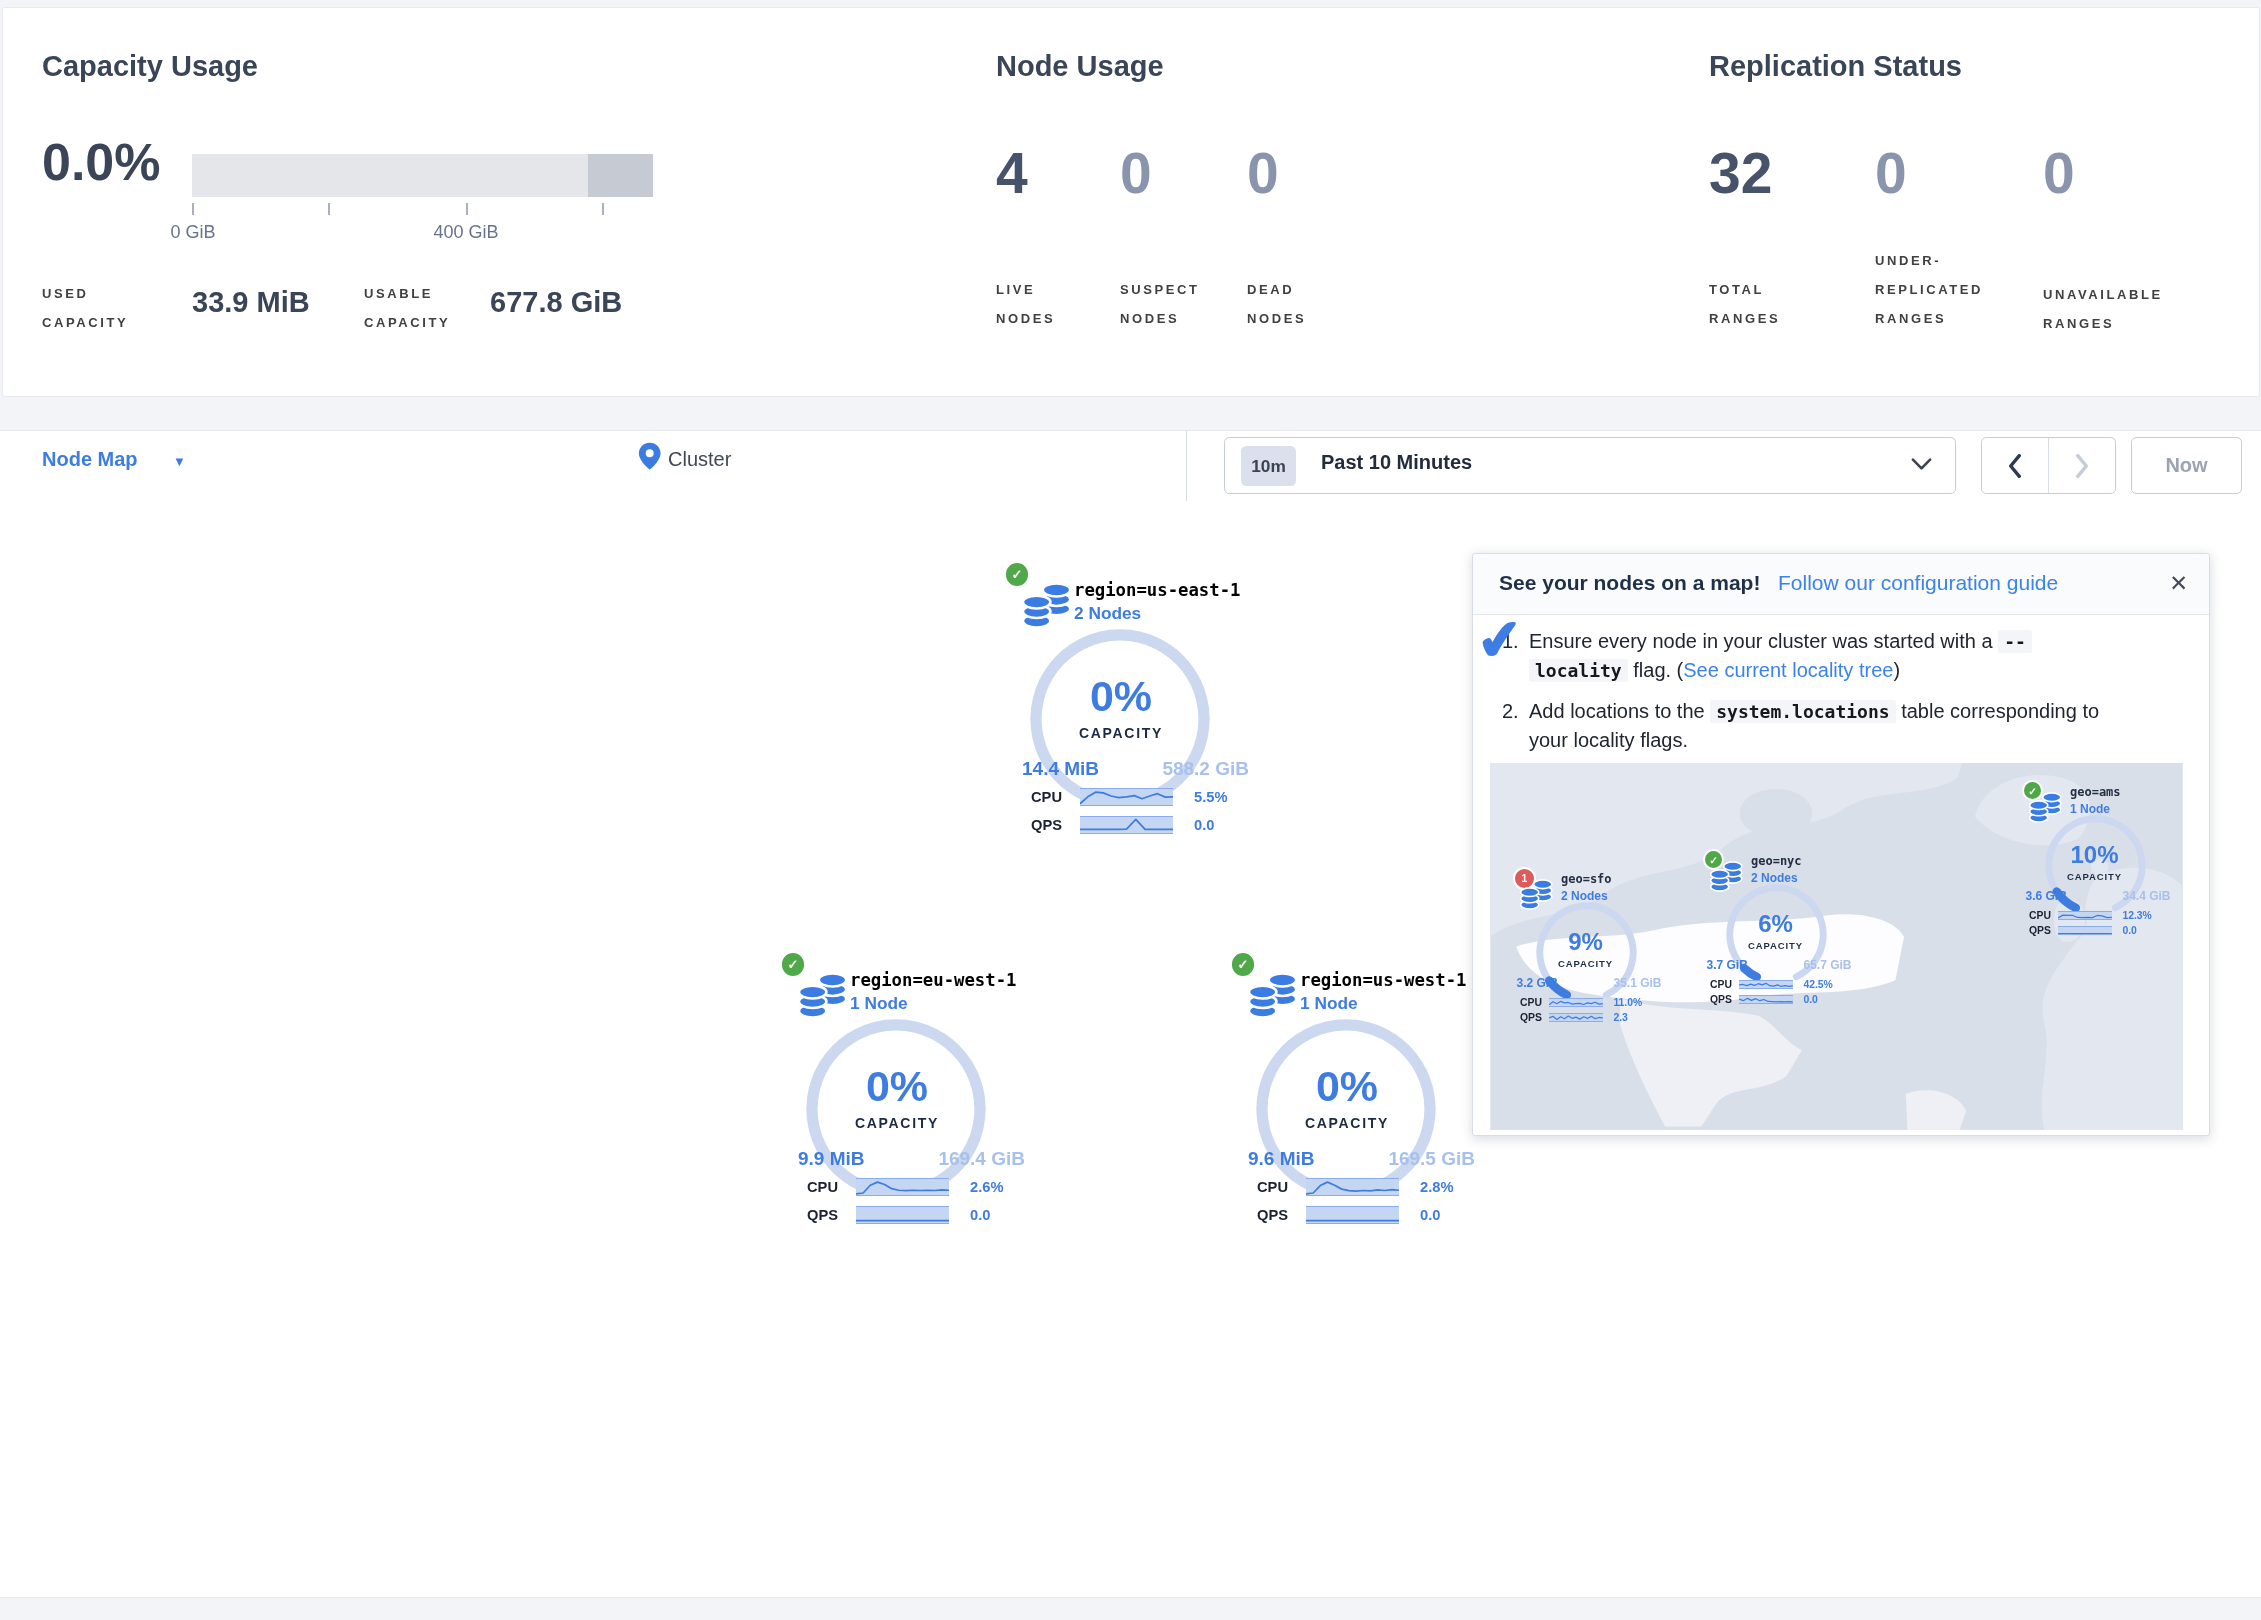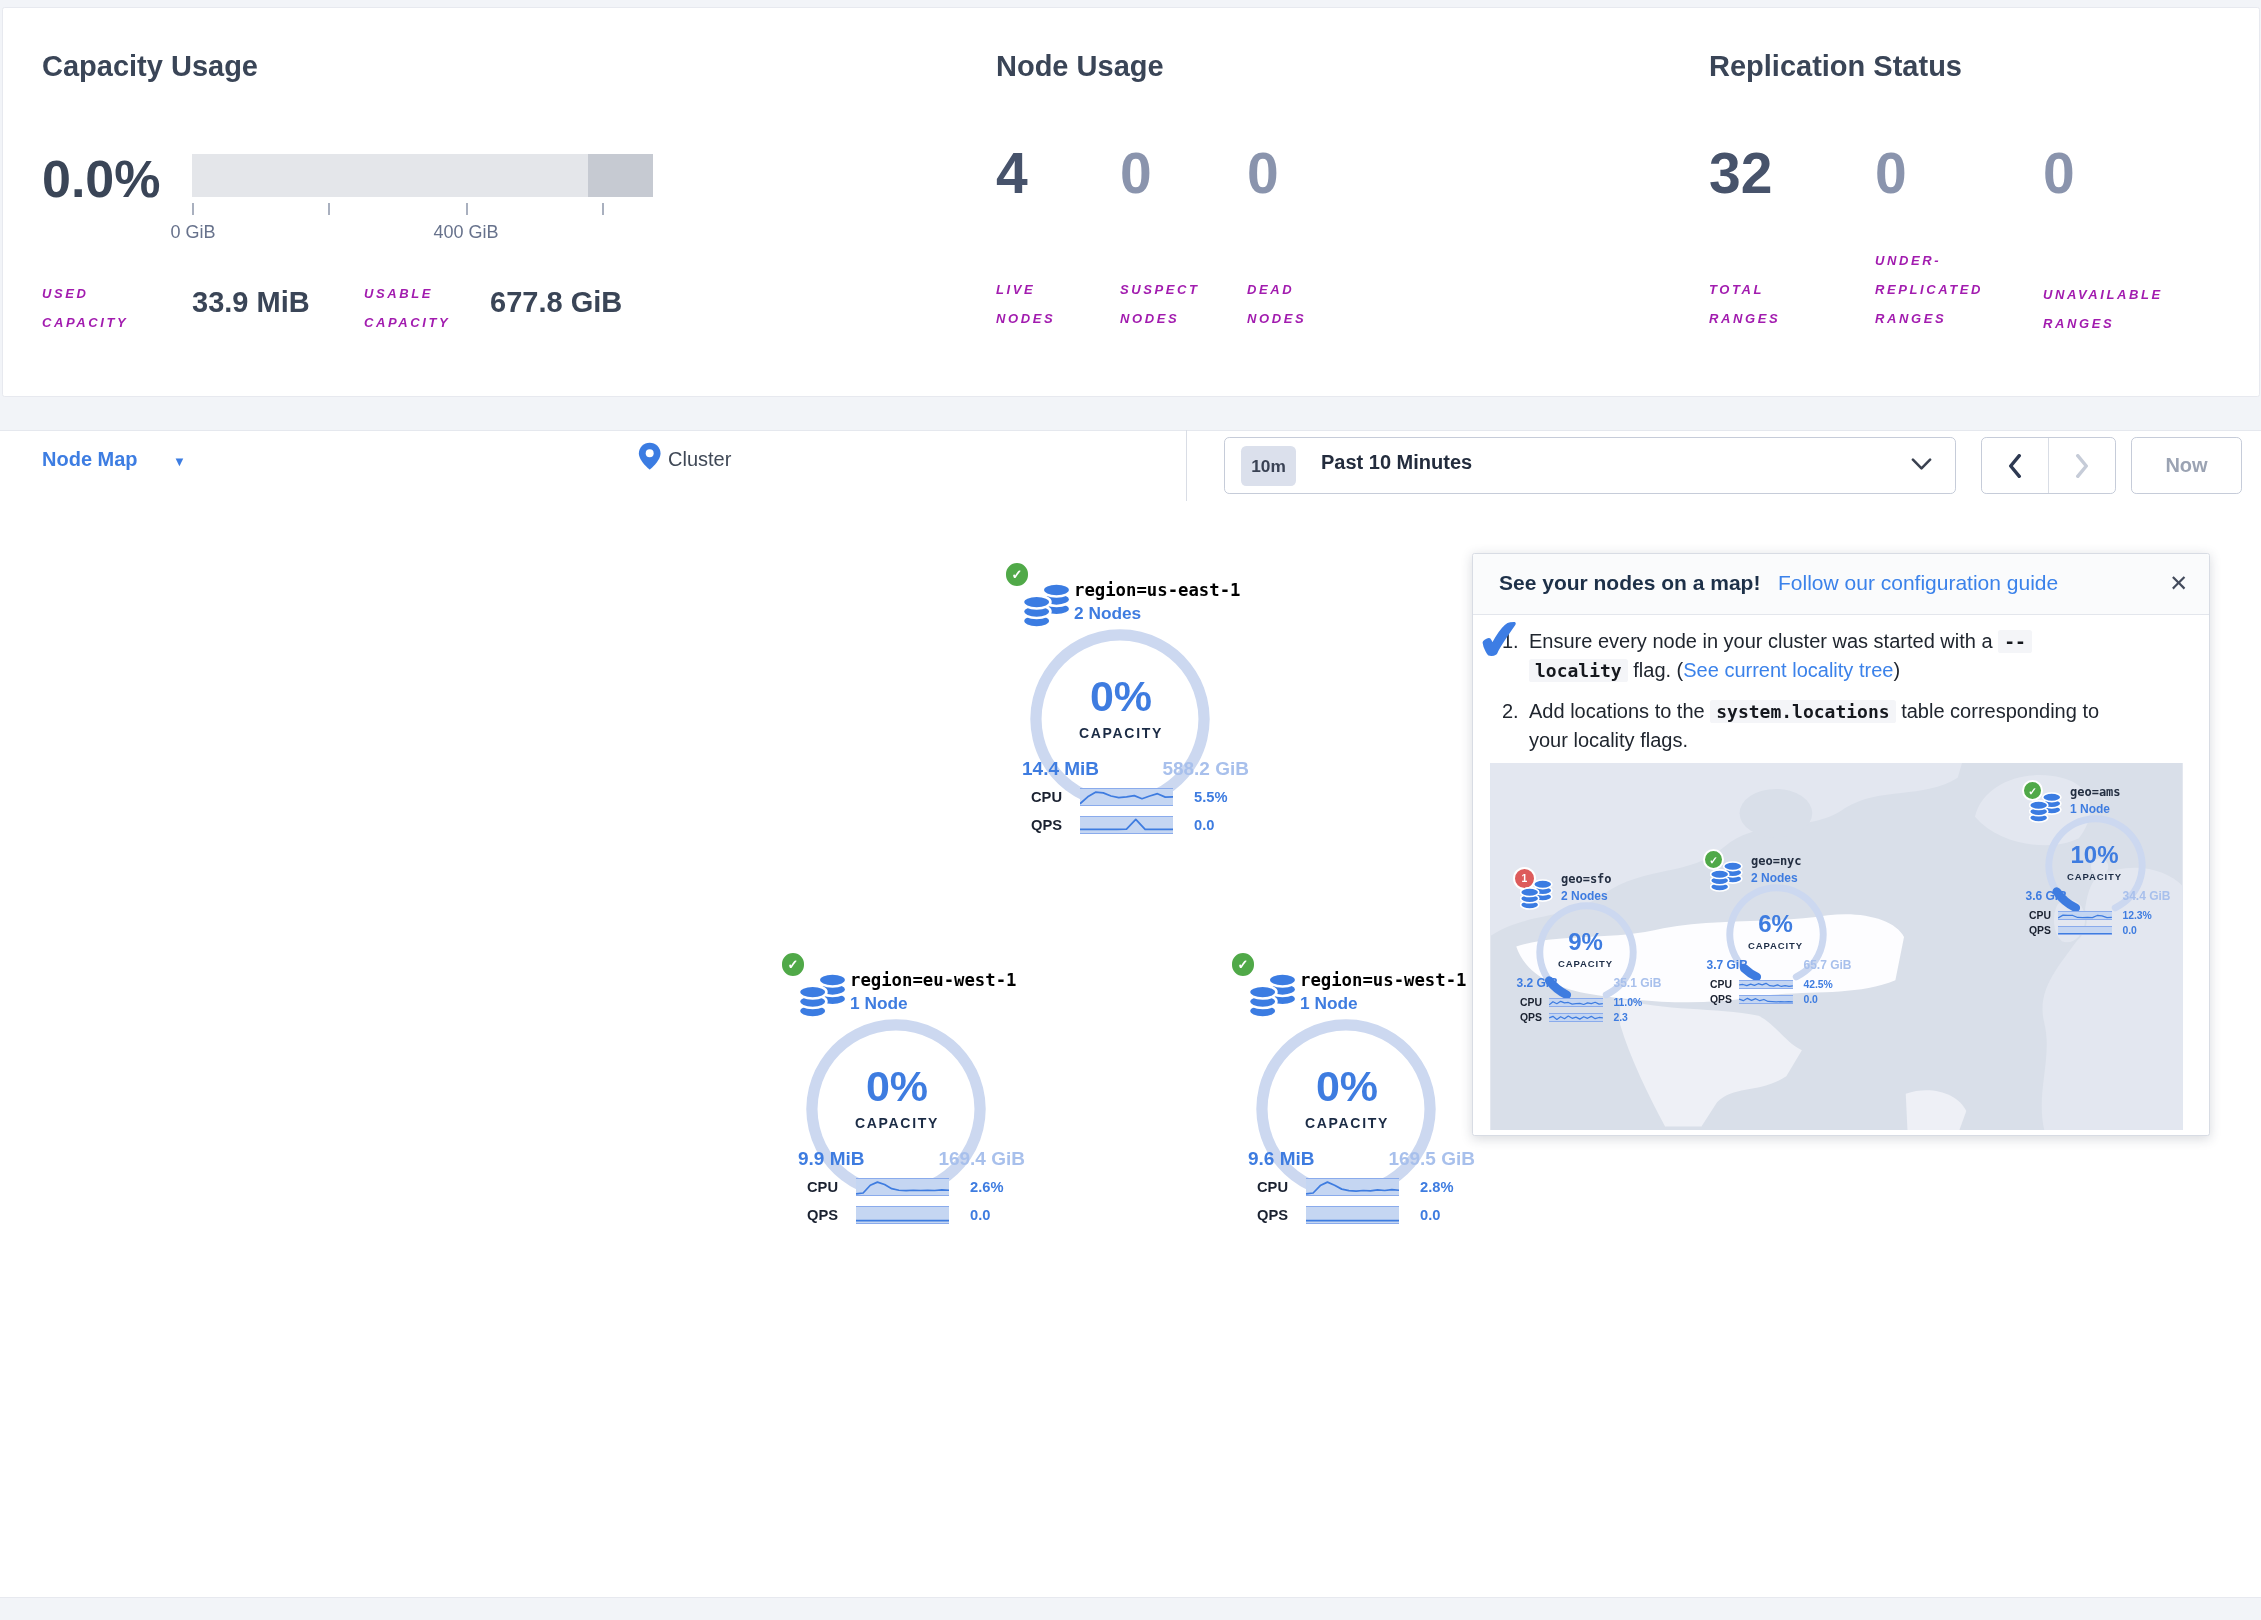--- a/index.html
+++ b/index.html
@@ -8,21 +8,21 @@
     background:#f2f4f8;
     font-family:"Liberation Sans",sans-serif;
     -webkit-font-smoothing:antialiased;
   }
   .abs{position:absolute;}
   
   .stats-card{left:1.7px;top:7px;width:2256px;height:388px;background:#fff;border:0.9px solid #e7e9ef;border-radius:2.6px;}
   .sec-title{font-size:29px;font-weight:700;color:#3a4557;}
   .big-num{font-size:57px;font-weight:700;color:#47536b;}
   .big-num.dim{color:#8a94ad;font-weight:600;}
-  .stat-label{font-size:13px;font-weight:600;letter-spacing:2.6px;color:#a21caf;white-space:pre-line;line-height:29px;font-style:italic;}
+  .stat-label{font-size:13px;font-weight:600;letter-spacing:2.6px;color:#404040;white-space:pre-line;line-height:29px;}
   .cap-pct{font-size:52px;font-weight:700;color:#3a4557;}
   .cap-bar{left:192px;top:154px;width:461px;height:43px;background:#e4e6ea;}
   .cap-bar-dark{position:absolute;right:0;top:0;width:65px;height:43px;background:#c6cad2;}
   .cap-tick{width:1.7px;height:12px;background:#a9b0bf;top:203px;}
   .tick-label{font-size:18px;color:#67728c;top:222px;width:104px;text-align:center;}
   .cap-value{font-size:29px;font-weight:700;color:#3a4557;}
   
   .toolbar{left:0;top:430px;width:2261px;height:71px;background:#fff;border-top:0.9px solid #e5e8ee;border-bottom:0.9px solid #e5e8ee;}
   .tb-divider{left:1186px;top:430px;width:0.9px;height:71px;background:#d9dde5;}
   .view-select{left:42px;top:448px;font-size:20px;font-weight:600;color:#3d7de2;cursor:pointer;}
@@ -85,21 +85,21 @@
   .mn-row .lbl{width:29px;font-size:10.4px;font-weight:800;color:#1a2130;}
   .mn-band{background:#c5d6f2;border-top:0.9px solid #8aabec;border-bottom:0.9px solid #8aabec;line-height:0;}
   .mn-row .val{margin-left:10.4px;font-size:10.4px;font-weight:700;color:#3e7ce0;}
 </style>
 </head>
 <body>
 
 <div class="abs stats-card"></div>
 
 <div class="abs sec-title" style="left:42px;top:50px;">Capacity Usage</div>
-<div class="abs cap-pct" style="left:42px;top:149px;text-align:center;">0.0%</div>
+<div class="abs cap-pct" style="left:42px;top:132px;text-align:center;">0.0%</div>
 <div class="abs cap-bar">
     <div class="cap-bar-dark"></div>
   </div>
 <div class="abs cap-tick" style="left:192px;"></div>
 <div class="abs cap-tick" style="left:328px;"></div>
 <div class="abs cap-tick" style="left:466px;"></div>
 <div class="abs cap-tick" style="left:602px;"></div>
 <div class="abs tick-label" style="left:141px;">0 GiB</div>
 <div class="abs tick-label" style="left:414px;">400 GiB</div>
 <div class="abs stat-label" style="left:42px;top:279px;">USED

